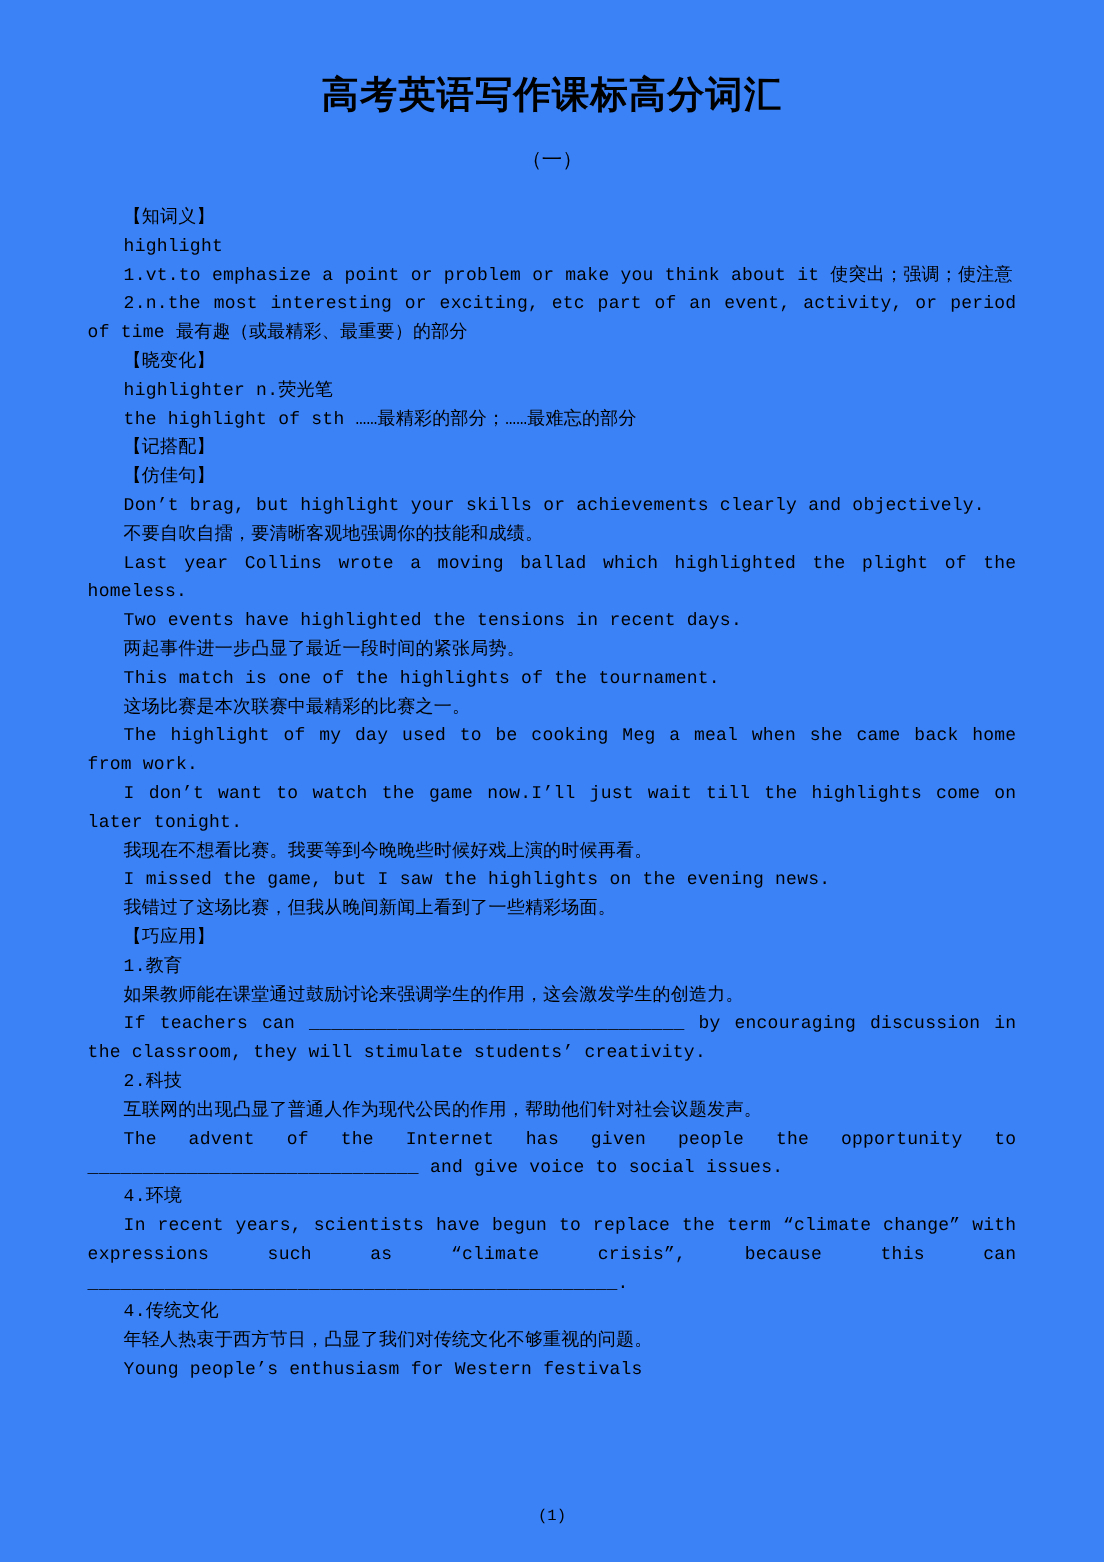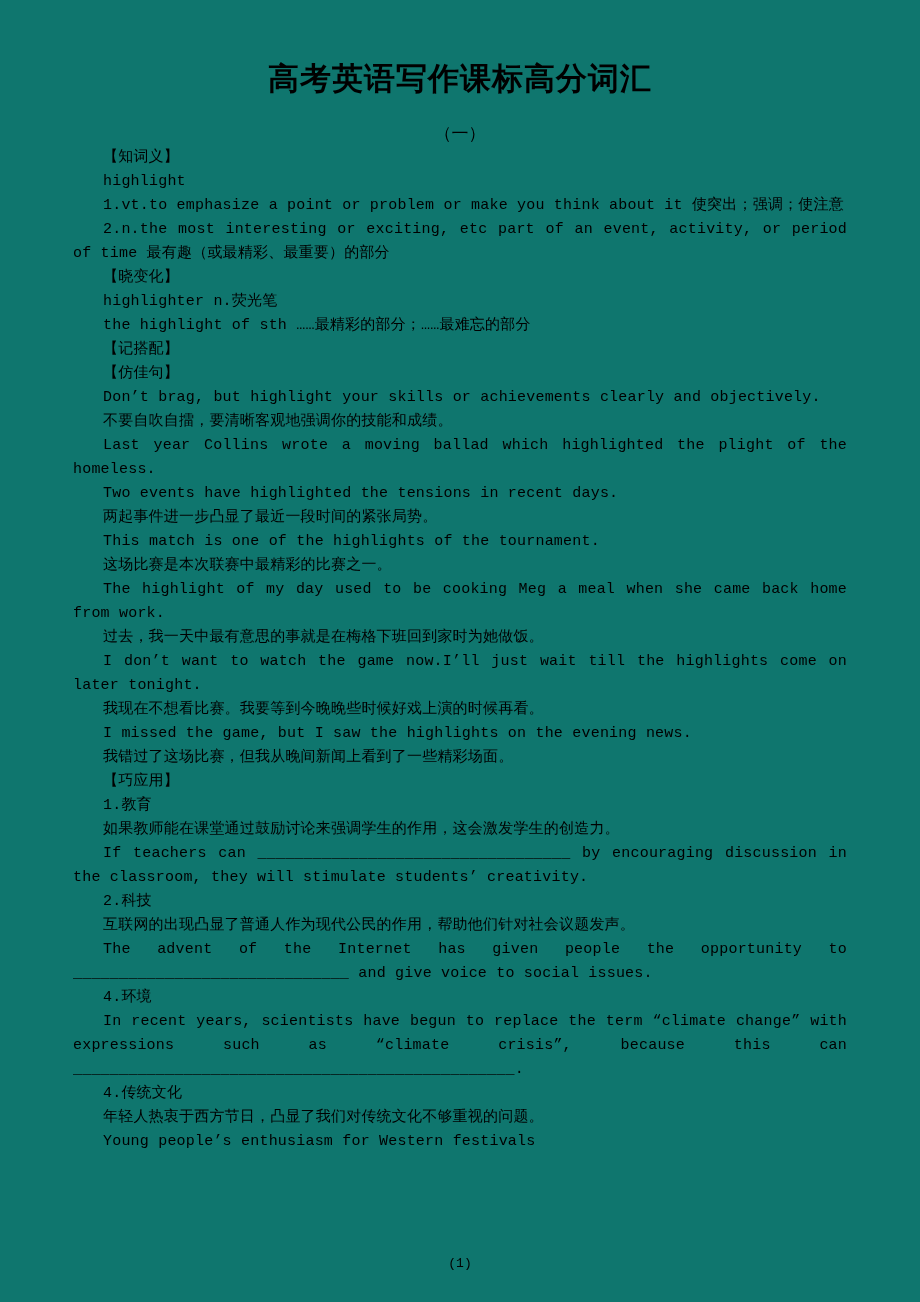--- a/index.html
+++ b/index.html
@@ -5,21 +5,21 @@
   html, body {
     margin: 0;
     padding: 0;
     background: #ffffff;
   }
   .page {
     position: relative;
     width: 920px;
     height: 1302px;
     margin: 0 auto;
-    background: #0f766e;
+    background: #3b82f6;
     box-sizing: border-box;
     padding: 60px 73px 0 73px;
     color: #000000;
     font-family: "Liberation Mono", "DejaVu Sans Mono", monospace;
     overflow: hidden;
   }
   .doc-title {
     text-align: center;
     font-family: "Liberation Sans", "DejaVu Sans", sans-serif;
     font-weight: 700;
@@ -28,20 +28,21 @@
     line-height: 38px;
     margin: 0;
   }
   .doc-subtitle {
     text-align: center;
     font-size: 17px;
     line-height: 22px;
     margin-top: 26px;
   }
   .doc-body {
+    margin-top: 24px;
   }
   .para {
     margin: 0;
     font-size: 15px;
     line-height: 24px;
     text-indent: 2em;
     text-align: justify;
     word-break: break-word;
     letter-spacing: 0.2px;
   }
@@ -72,21 +73,20 @@
       <p class="para">【记搭配】</p>
       <p class="para">【仿佳句】</p>
       <p class="para">Don’t brag, but highlight your skills or achievements clearly and objectively.</p>
       <p class="para">不要自吹自擂，要清晰客观地强调你的技能和成绩。</p>
       <p class="para">Last year Collins wrote a moving ballad which highlighted the plight of the homeless.</p>
       <p class="para">Two events have highlighted the tensions in recent days.</p>
       <p class="para">两起事件进一步凸显了最近一段时间的紧张局势。</p>
       <p class="para">This match is one of the highlights of the tournament.</p>
       <p class="para">这场比赛是本次联赛中最精彩的比赛之一。</p>
       <p class="para">The highlight of my day used to be cooking Meg a meal when she came back home from work.</p>
-      <p class="para">过去，我一天中最有意思的事就是在梅格下班回到家时为她做饭。</p>
       <p class="para">I don’t want to watch the game now.I’ll just wait till the highlights come on later tonight.</p>
       <p class="para">我现在不想看比赛。我要等到今晚晚些时候好戏上演的时候再看。</p>
       <p class="para">I missed the game, but I saw the highlights on the evening news.</p>
       <p class="para">我错过了这场比赛，但我从晚间新闻上看到了一些精彩场面。</p>
       <p class="para">【巧应用】</p>
       <p class="para">1.教育</p>
       <p class="para">如果教师能在课堂通过鼓励讨论来强调学生的作用，这会激发学生的创造力。</p>
       <p class="para">If teachers can __________________________________ by encouraging discussion in the classroom, they will stimulate students’ creativity.</p>
       <p class="para">2.科技</p>
       <p class="para">互联网的出现凸显了普通人作为现代公民的作用，帮助他们针对社会议题发声。</p>

